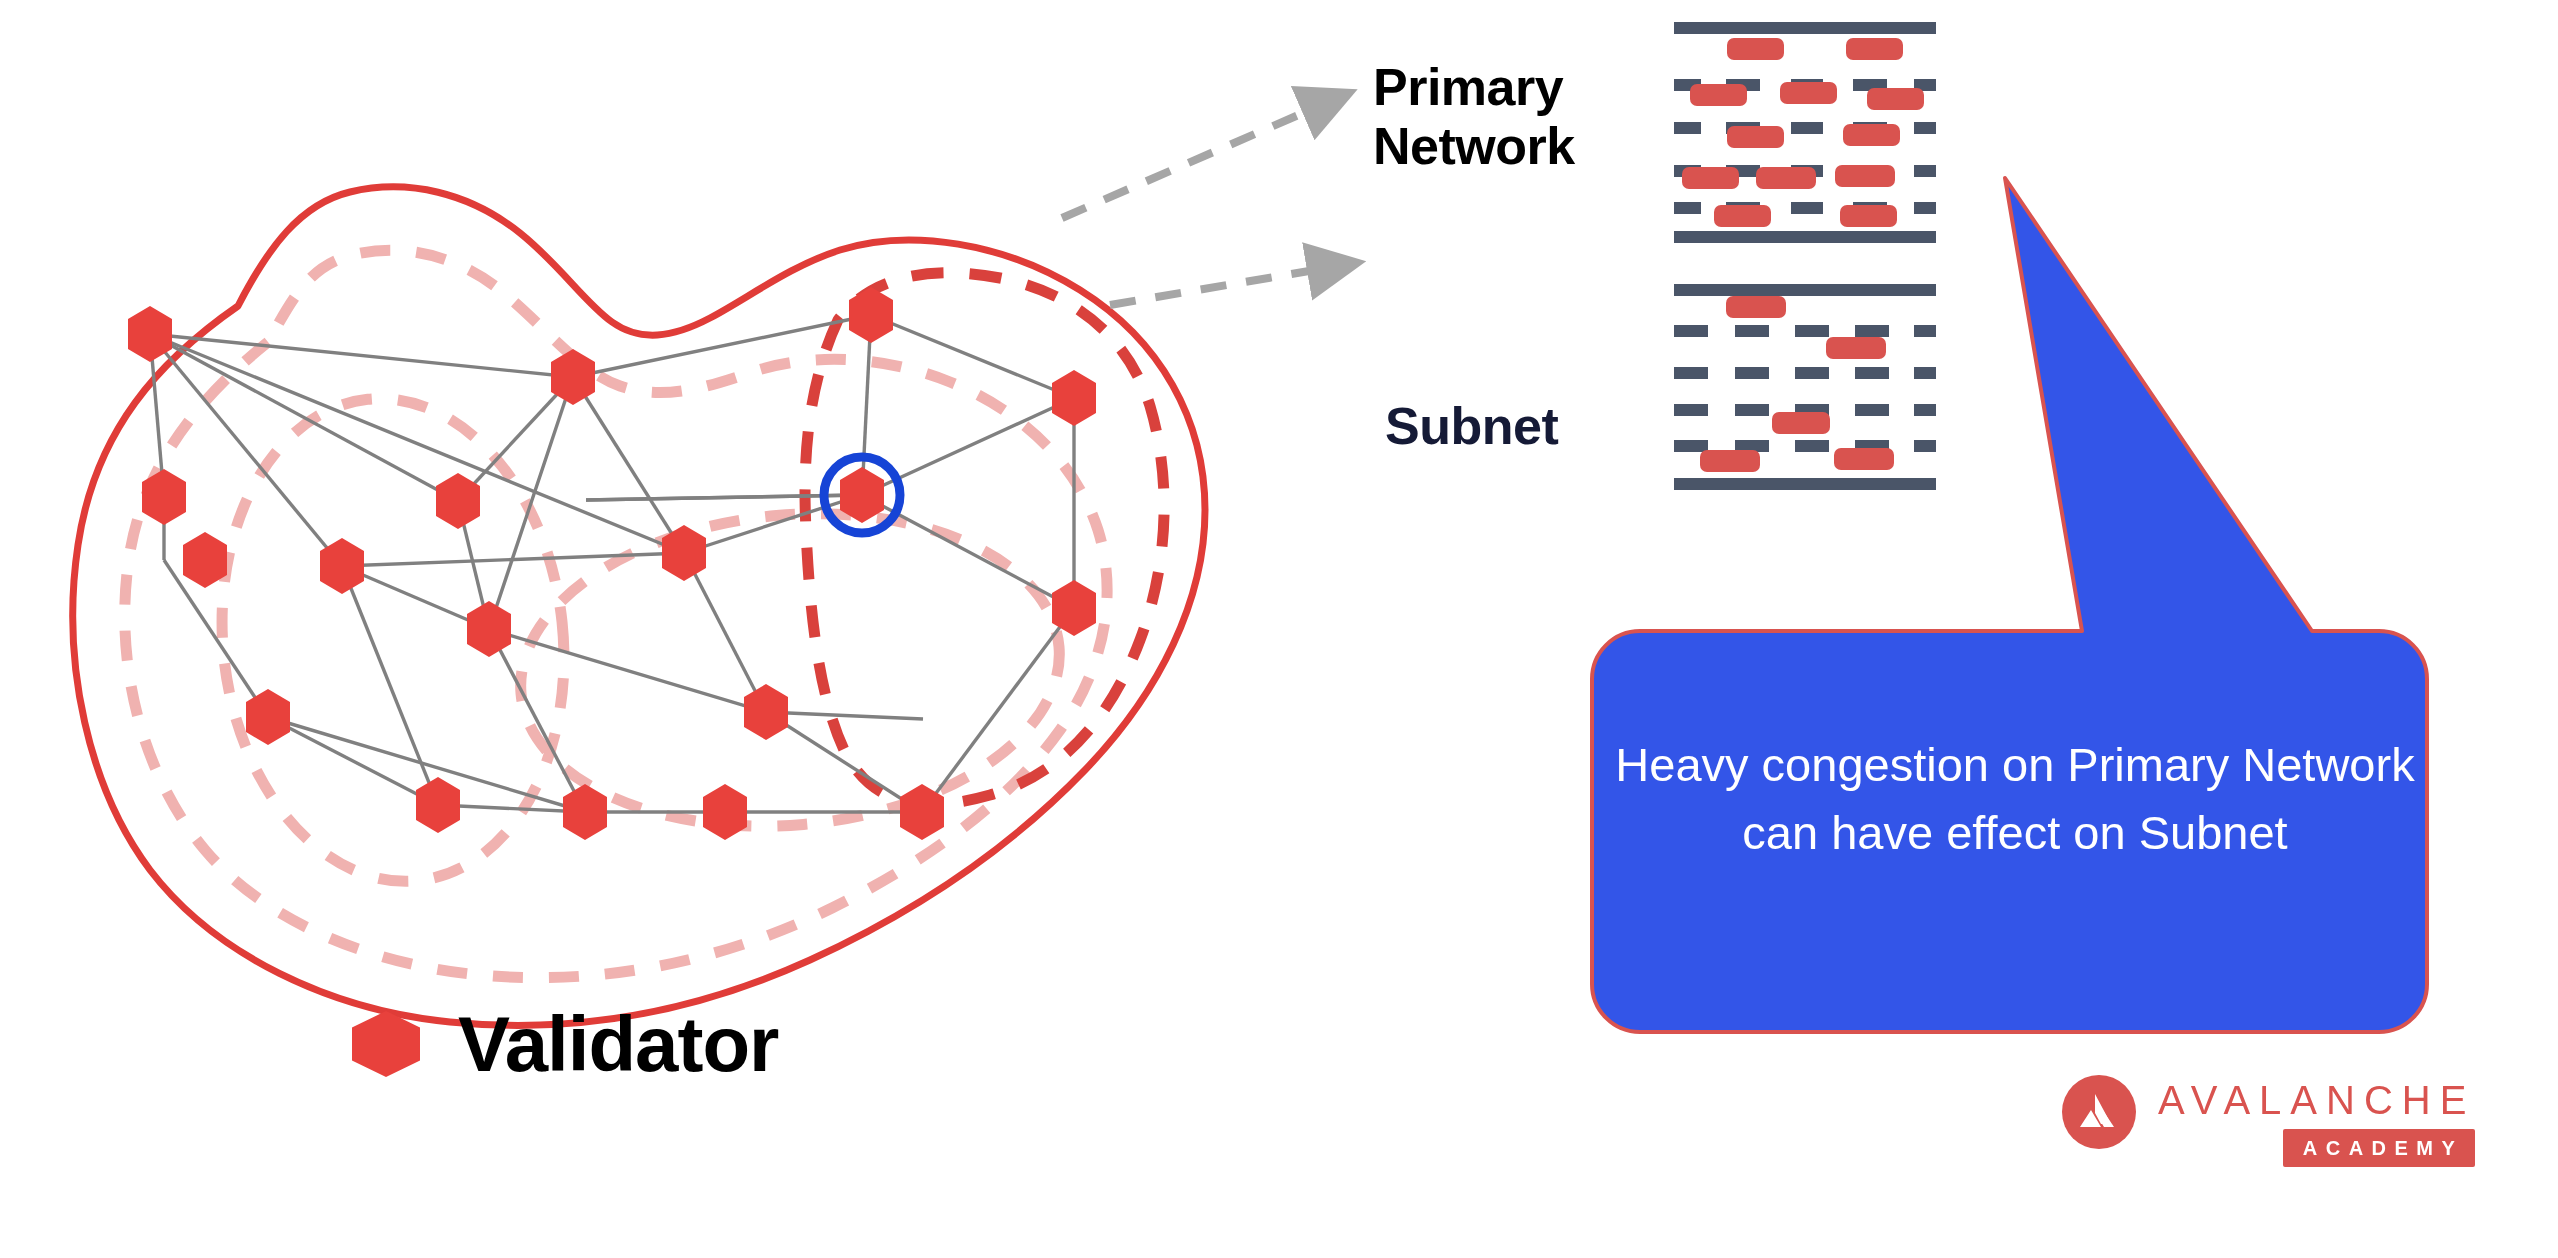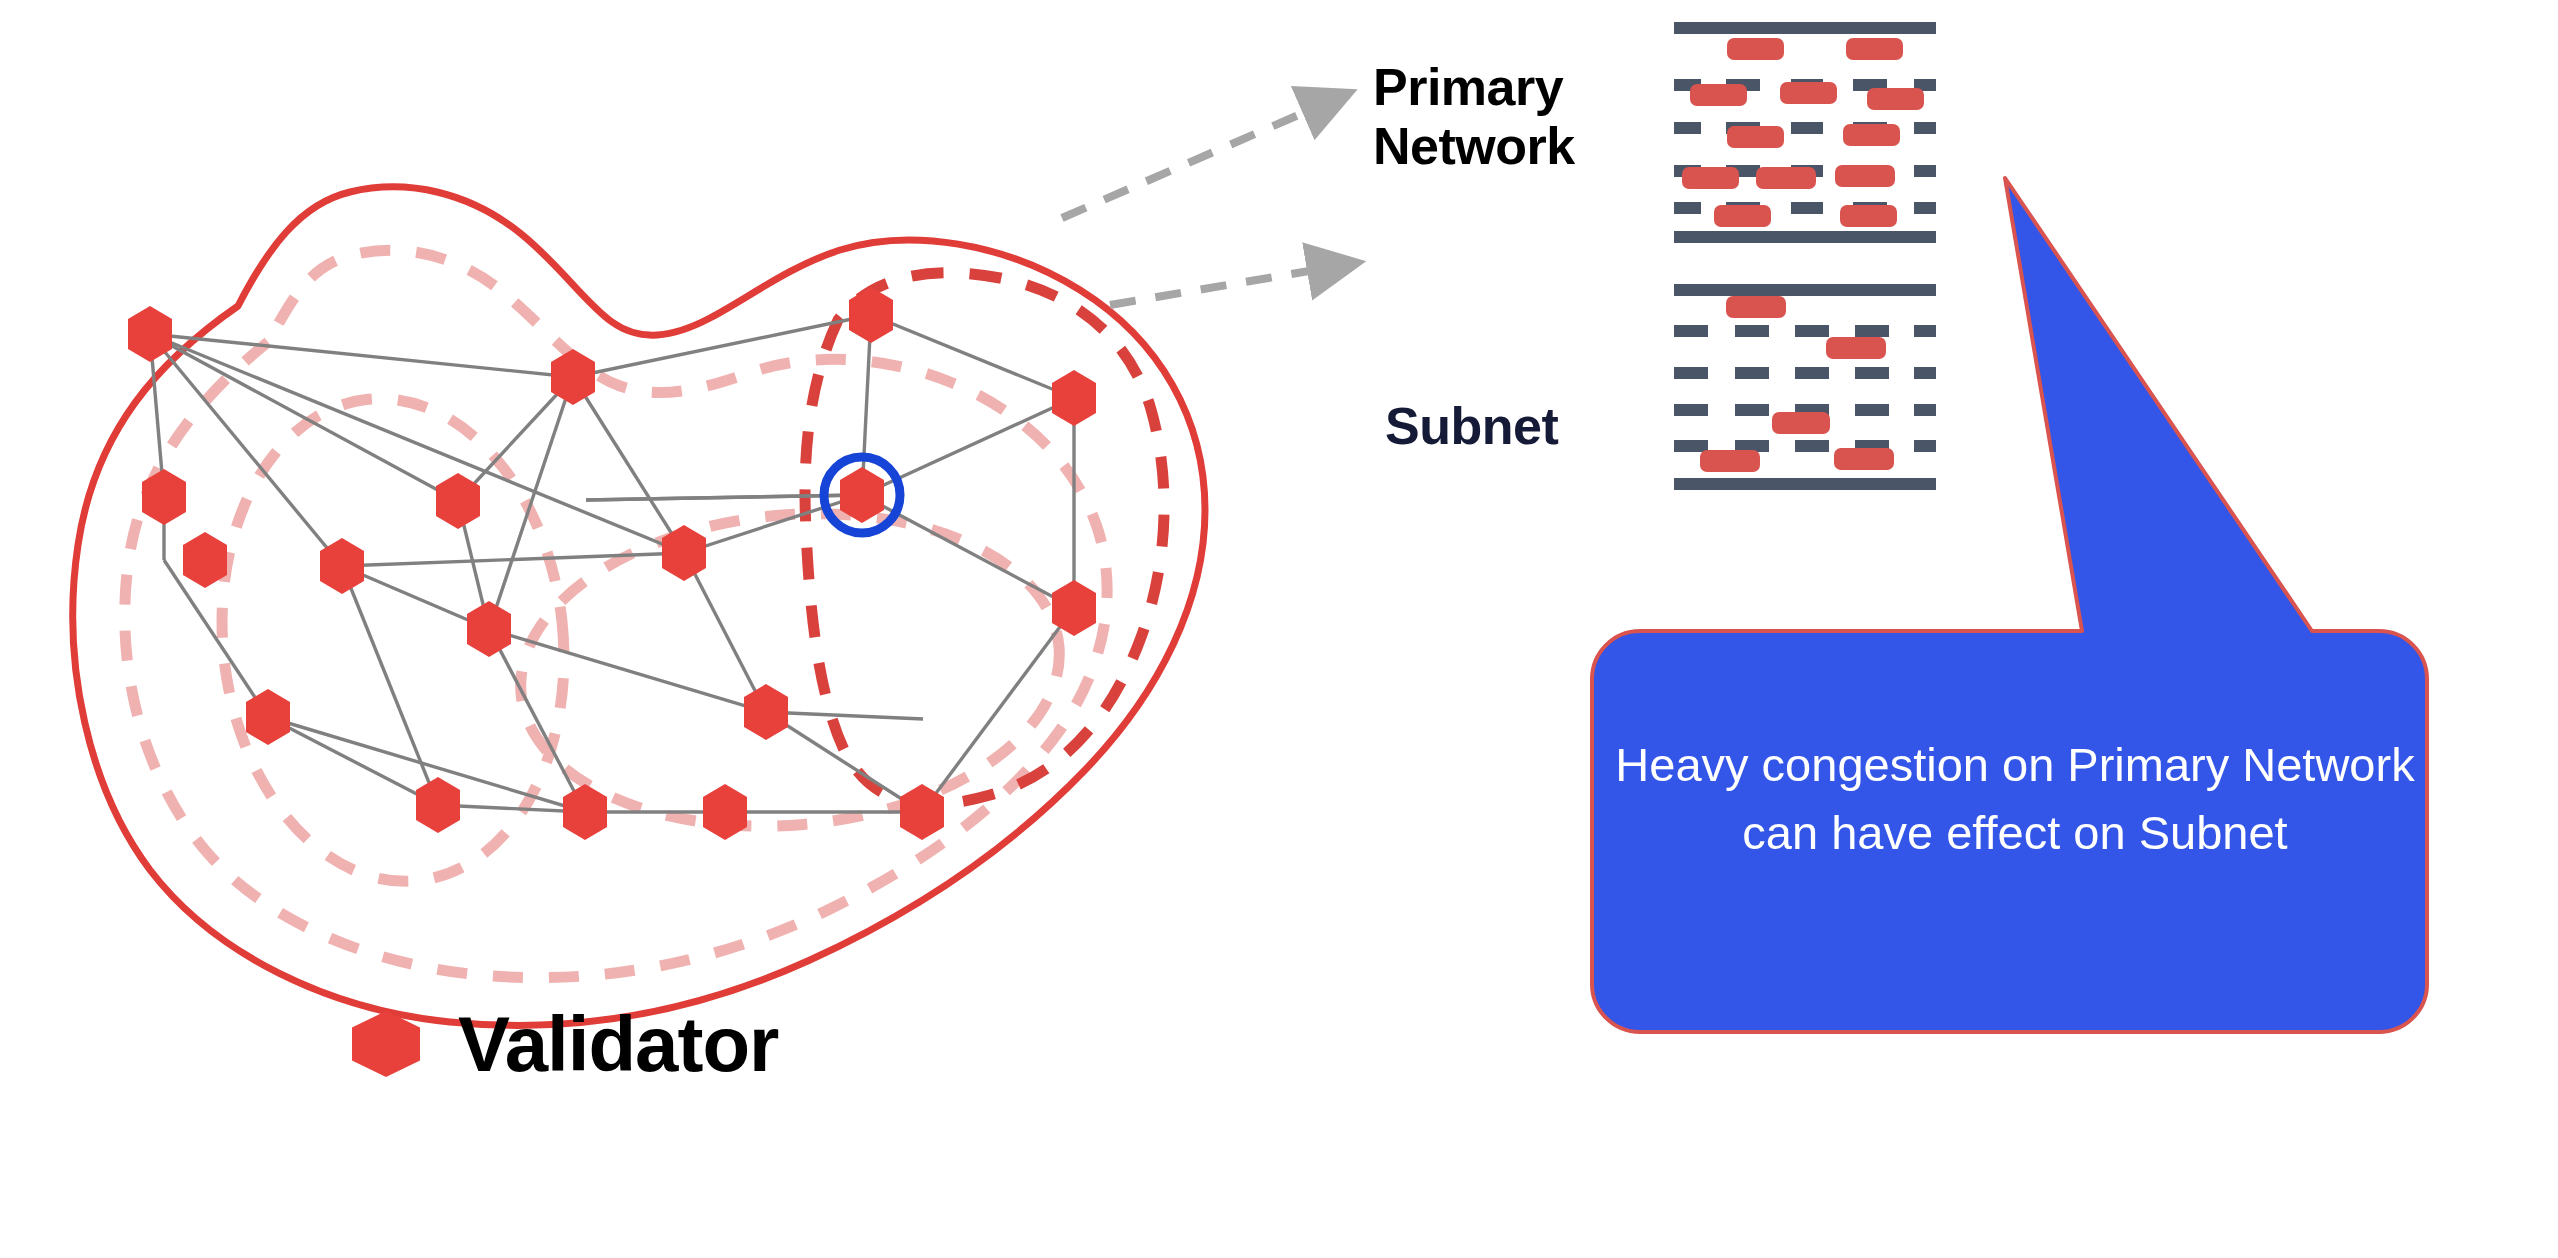--- a/index.html
+++ b/index.html
@@ -378,14 +378,25 @@
 
   <div class="bubble-text">Heavy congestion on Primary Network can have effect on Subnet</div>
 
   <div class="legend">
     <svg class="legend-hex" viewBox="0 0 76 66">
       <path d="M 38 0 L 72 16.5 L 72 49.5 L 38 66 L 4 49.5 L 4 16.5 Z" fill="#e8413c"></path>
     </svg>
     <span class="legend-text">Validator</span>
   </div>
 
+  <div class="logo">
+    <svg class="logo-mark" viewBox="0 0 74 74">
+      <circle cx="37" cy="37" r="37" fill="#d9534f"></circle>
+      <path d="M 33 19 L 49 49 L 39 49 L 33 38 Z M 29 35 L 39 52 L 18 52 Z" fill="#ffffff"></path>
+      <path d="M 42 37 L 52 52 L 42 52 L 36 42 Z" fill="#ffffff"></path>
+    </svg>
+    <div class="logo-right">
+      <div class="logo-wordmark">AVALANCHE</div>
+      <div class="logo-academy">ACADEMY</div>
+    </div>
+  </div>
 
 </div>
 
 </body></html>

